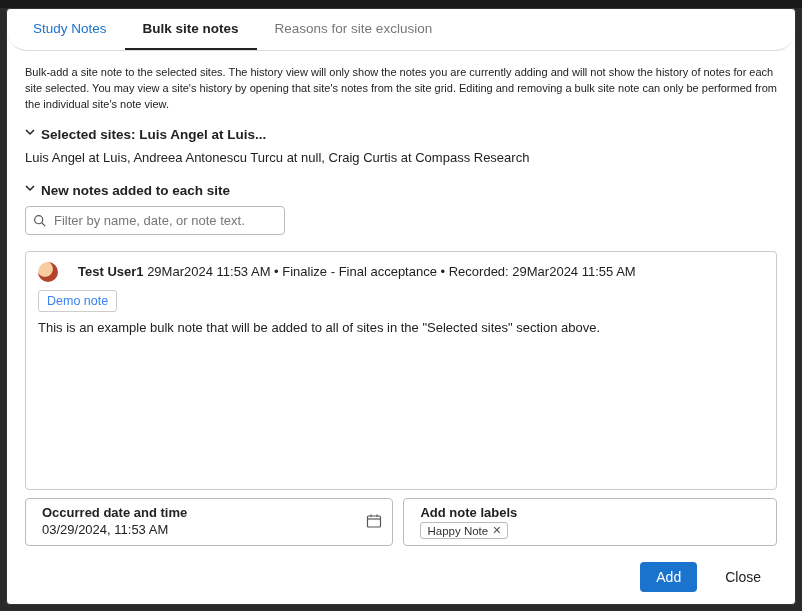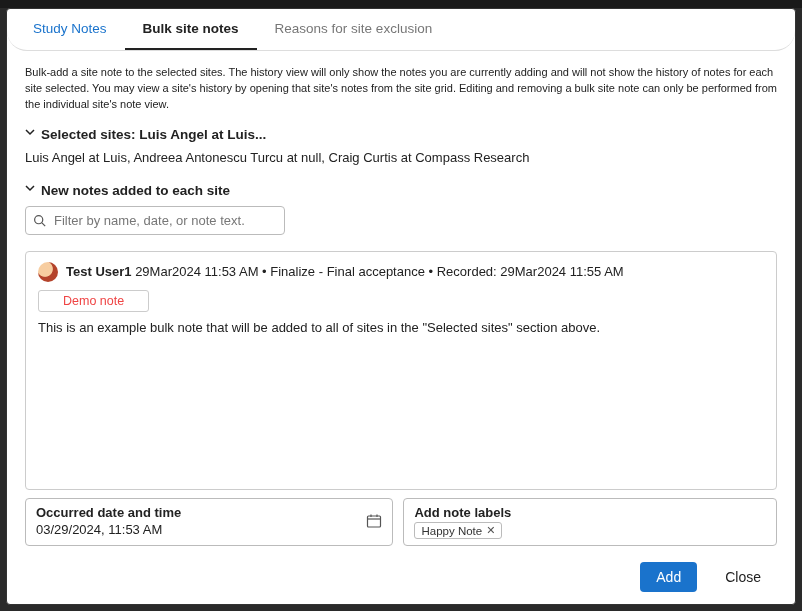--- a/index.html
+++ b/index.html
@@ -112,55 +112,55 @@
     border: 1px solid #ccc;
     border-radius: 4px;
     flex: 1;
     padding: 10px 12px;
     margin-bottom: 8px;
     overflow: auto;
   }
   .note-head {
     display: flex;
     align-items: center;
-    gap: 8px;
+    gap: 20px;
     margin-bottom: 8px;
   }
   .avatar {
     width: 20px;
     height: 20px;
     border-radius: 50%;
     background: radial-gradient(circle at 35% 35%, #f7cda0 0 40%, #b4432b 45% 100%);
     flex: none;
   }
   .note-meta { font-size: 13px; color: #222; }
   .note-meta b { font-weight: 600; }
   .chip-row { margin-bottom: 8px; }
   .chip {
     display: inline-block;
     border: 1px solid #ccc;
     border-radius: 3px;
-    padding: 3px 24px;
+    padding: 3px 8px;
     font-size: 12.5px;
-    color: #ef4444;
+    color: #3b82f6;
     background: #fff;
   }
   .note-body {
     font-size: 13px;
     color: #222;
   }
   .form-row {
     display: flex;
     gap: 10px;
     margin-bottom: 6px;
   }
   .field {
     border: 1px solid #bbb;
     border-radius: 4px;
-    padding: 6px 10px;
+    padding: 6px 16px;
     display: flex;
     flex-direction: column;
     position: relative;
   }
   .field-dt { flex: 0 0 49%; }
   .field-labels { flex: 1; }
   .field-label {
     font-size: 13px;
     font-weight: 600;
     color: #222;

